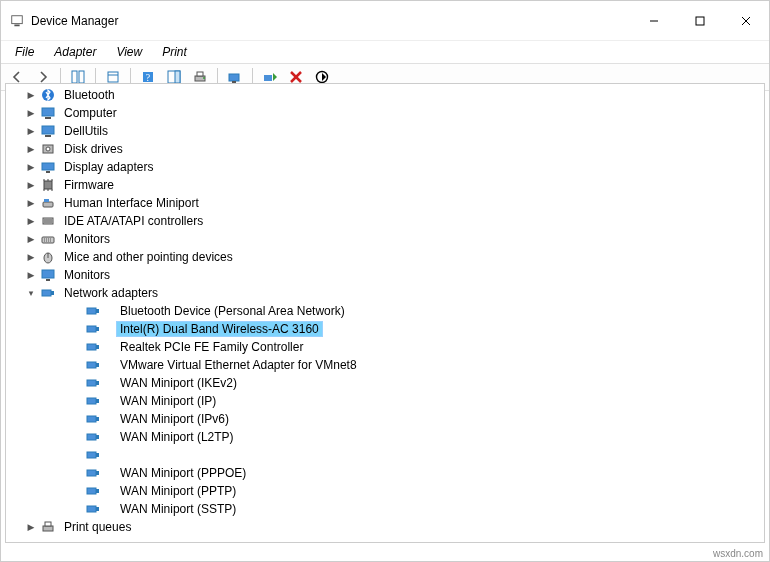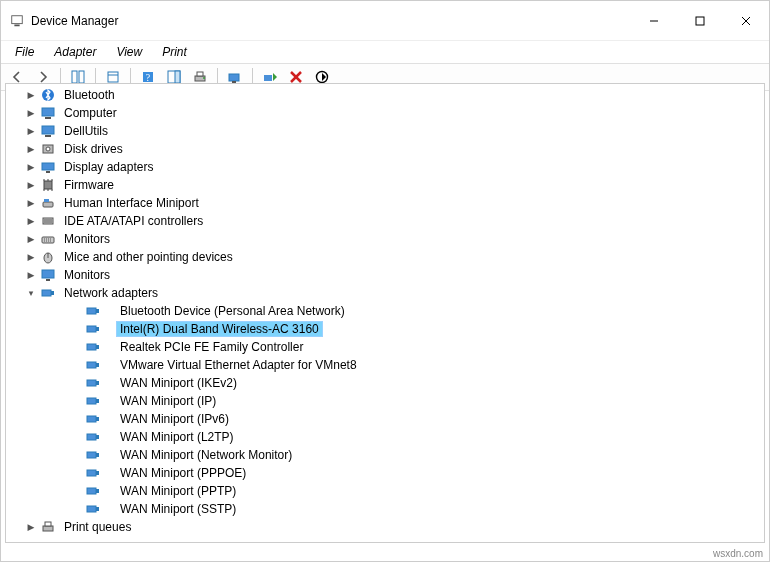--- a/index.html
+++ b/index.html
@@ -449,21 +449,20 @@
     </div>
 
     <div class="row depth1">
       <span class="chevron blank">▶</span>
       <span class="node-icon">
           <svg width="14" height="14">
             <rect x="1" y="4" width="9" height="6" fill="#4a90d9" stroke="#2a7ab8"></rect>
             <rect x="10" y="5" width="3" height="4" fill="#2a7ab8"></rect>
           </svg>
         </span>
-      <span class="label">WAN Miniport (Network Monitor)</span>
     </div>
 
     <div class="row depth1">
       <span class="chevron blank">▶</span>
       <span class="node-icon">
           <svg width="14" height="14">
             <rect x="1" y="4" width="9" height="6" fill="#4a90d9" stroke="#2a7ab8"></rect>
             <rect x="10" y="5" width="3" height="4" fill="#2a7ab8"></rect>
           </svg>
         </span>

